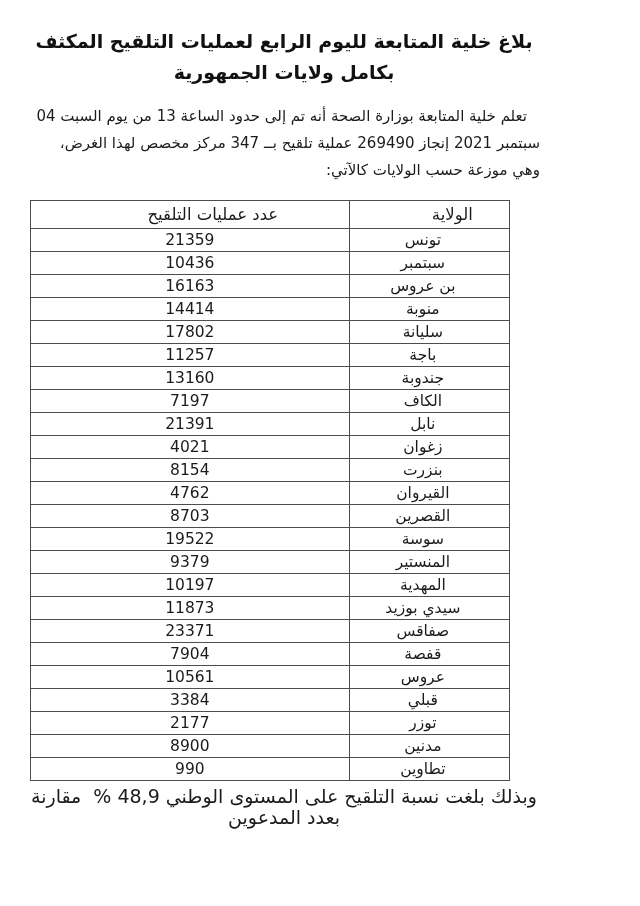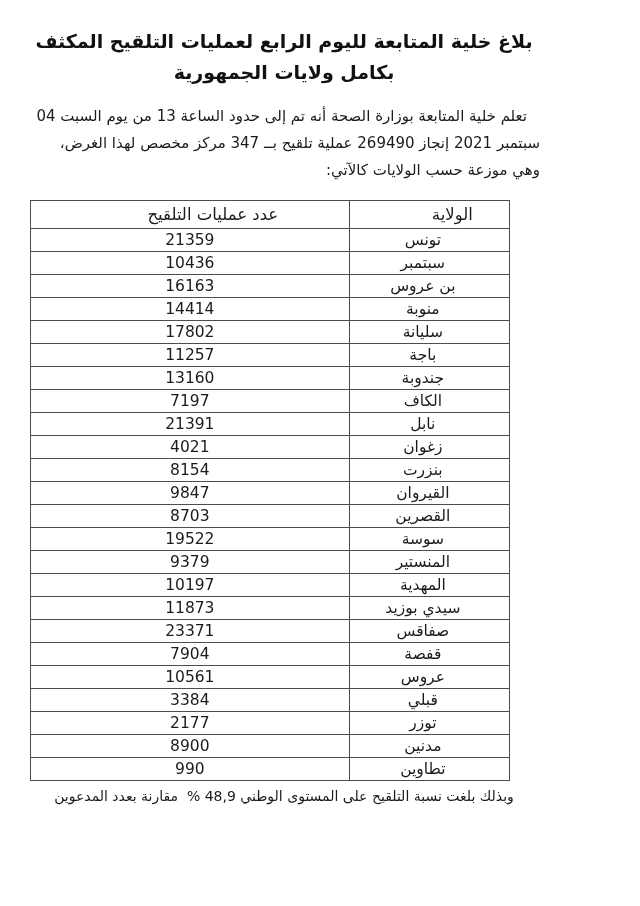--- a/index.html
+++ b/index.html
@@ -66,21 +66,21 @@
   .col-gov   { width: 160px; }
   .col-count { width: 318px; }
   td.col-gov {
     text-align: center;
     padding-left: 2px;
     padding-right: 15px;
   }
   td.col-count { text-align: center; }
   .footer-note {
     margin: 5px 0 0 0;
-    font-size: 14px;
+    font-size: 19px;
     line-height: 21px;
     text-align: center;
     white-space: pre-wrap;
   }
 </style>
 </head>
 <body>
 
 <div class="page">
 
@@ -146,21 +146,21 @@
     <td class="col-count">4021</td>
   </tr>
 
   <tr>
     <td class="col-gov">بنزرت</td>
     <td class="col-count">8154</td>
   </tr>
 
   <tr>
     <td class="col-gov">القيروان</td>
-    <td class="col-count">9847</td>
+    <td class="col-count">4762</td>
   </tr>
 
   <tr>
     <td class="col-gov">القصرين</td>
     <td class="col-count">8703</td>
   </tr>
 
   <tr>
     <td class="col-gov">سوسة</td>
     <td class="col-count">19522</td>

